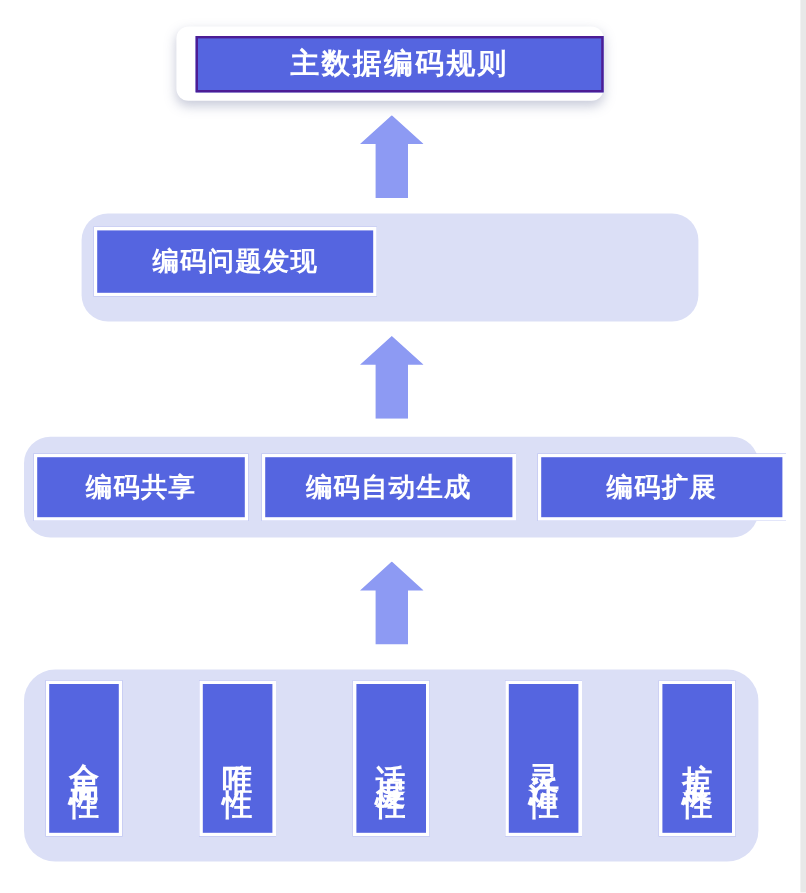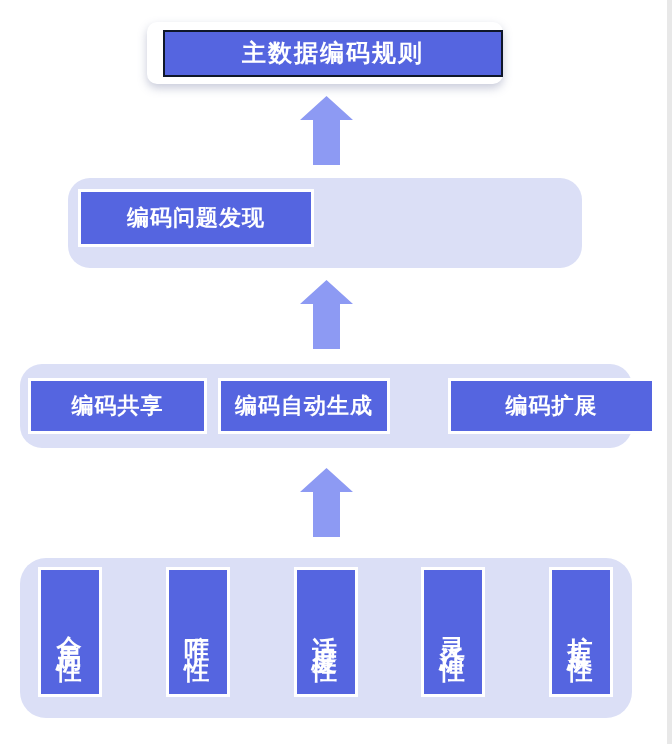--- a/index.html
+++ b/index.html
@@ -23,21 +23,21 @@
   .title-card {
     position: absolute; left: 147px; top: 22px;
     width: 356px; height: 62px;
     background: #ffffff; border-radius: 10px;
     box-shadow: 0 4px 10px rgba(130,138,170,0.45);
     display: flex; align-items: center; justify-content: center;
   }
   .title-box {
     width: 340px; height: 47px;
     background: #5565e0;
-    border: 2px solid #0f172a;
+    border: 2px solid #4c1d95;
     color: #ffffff; font-size: 24px; font-weight: bold;
     letter-spacing: 2px;
     display: flex; align-items: center; justify-content: center; margin-left: 16px;
   }
   
   .arrow { position: absolute; left: 300px; width: 53px; height: 69px; }
   .arrow svg { display: block; width: 53px; height: 69px; }
   .arrow polygon { fill: #8d9af3; }
   .arrow-1 { top: 96px; }
   .arrow-2 { top: 280px; }
@@ -59,21 +59,21 @@
     border: 3px solid #ffffff;
     color: #ffffff; font-weight: bold;
     display: flex; align-items: center; justify-content: center;
     letter-spacing: 1px;
   }
   .row-improve .hbox { top: 11px; height: 58px; font-size: 22px; }
   .hbox-discovery   { left: 10px;  width: 236px; }
   .hbox-improvement { left: 269px; width: 235px; }
   .row-cap .hbox { top: 14px; height: 56px; font-size: 22px; }
   .hbox-sharing   { left: 8px;   width: 179px; }
-  .hbox-autogen   { left: 198px; width: 172px; }
+  .hbox-autogen   { left: 198px; width: 212px; }
   .hbox-extension { left: 428px; width: 207px; }
   
   .vbox {
     width: 64px; height: 130px;
     background: #5565e0;
     border: 3px solid #ffffff;
     color: #ffffff; font-weight: bold; font-size: 25px;
     writing-mode: vertical-rl;
     text-orientation: upright;
     letter-spacing: 11px;

